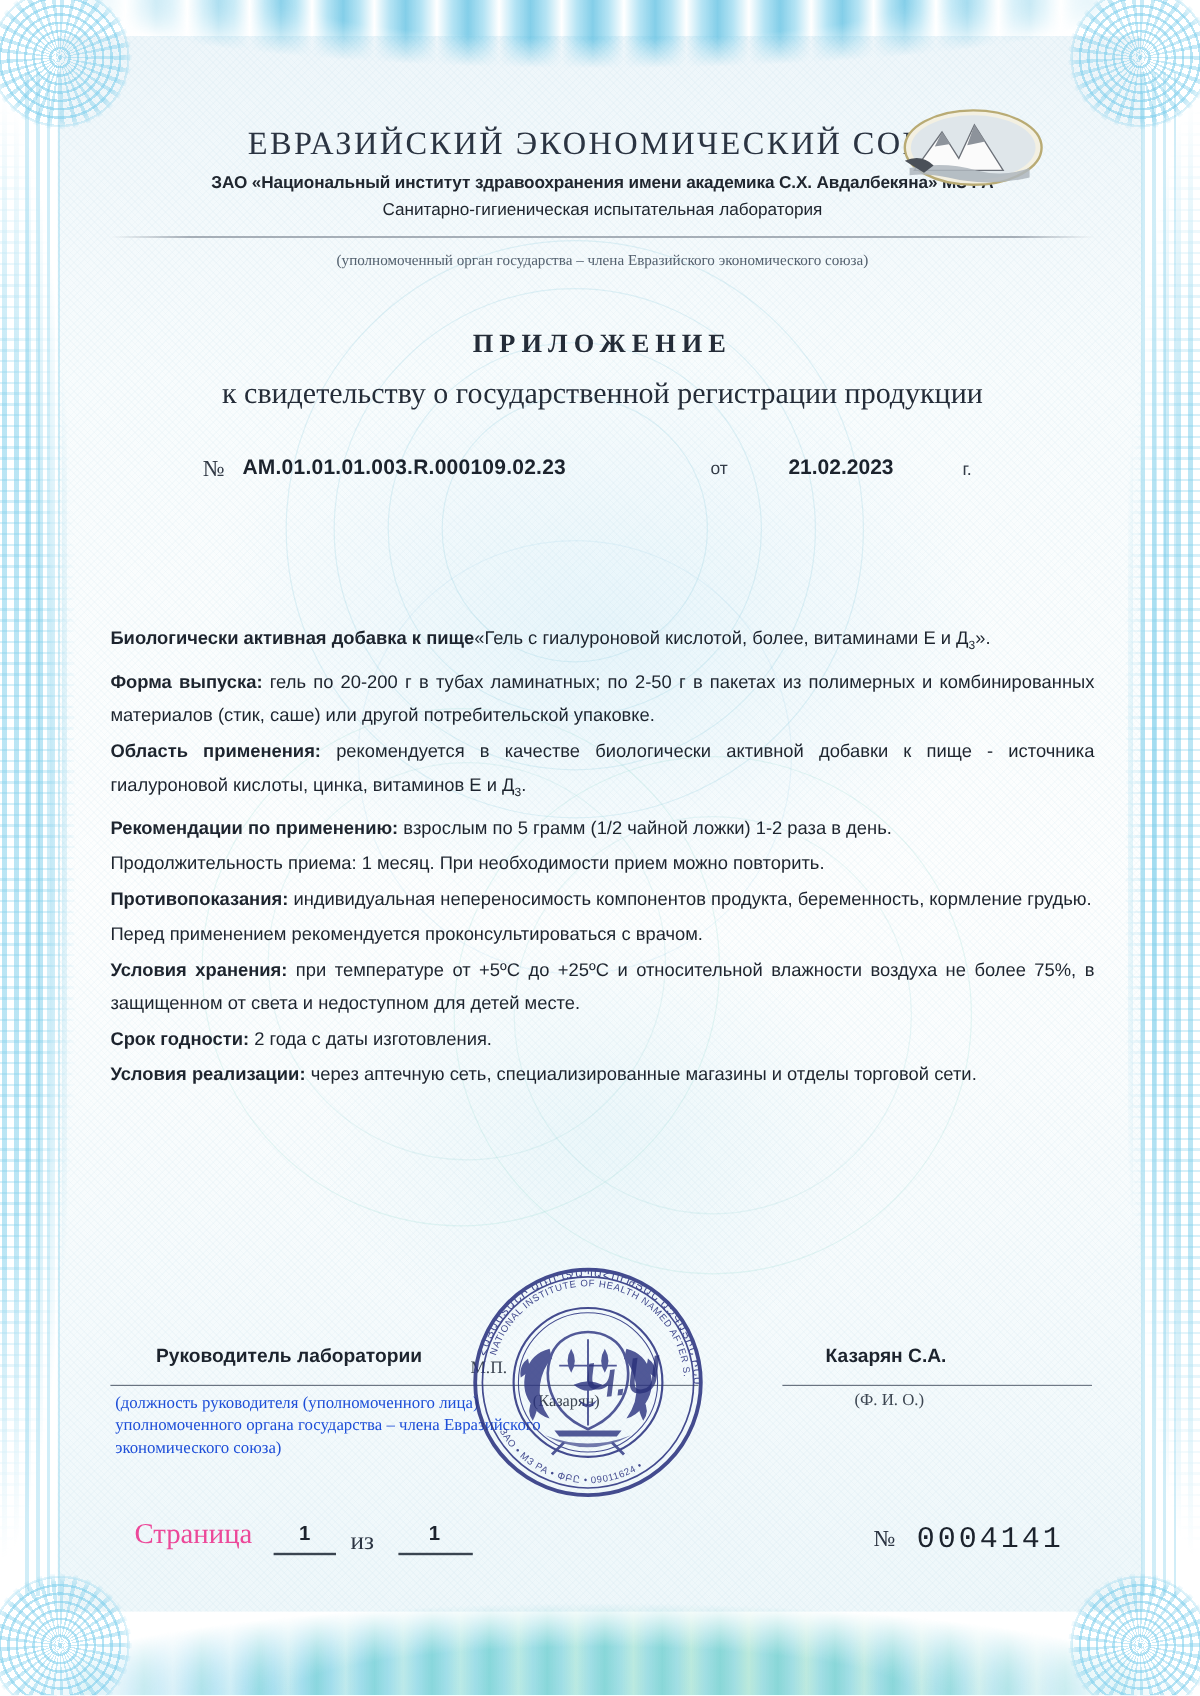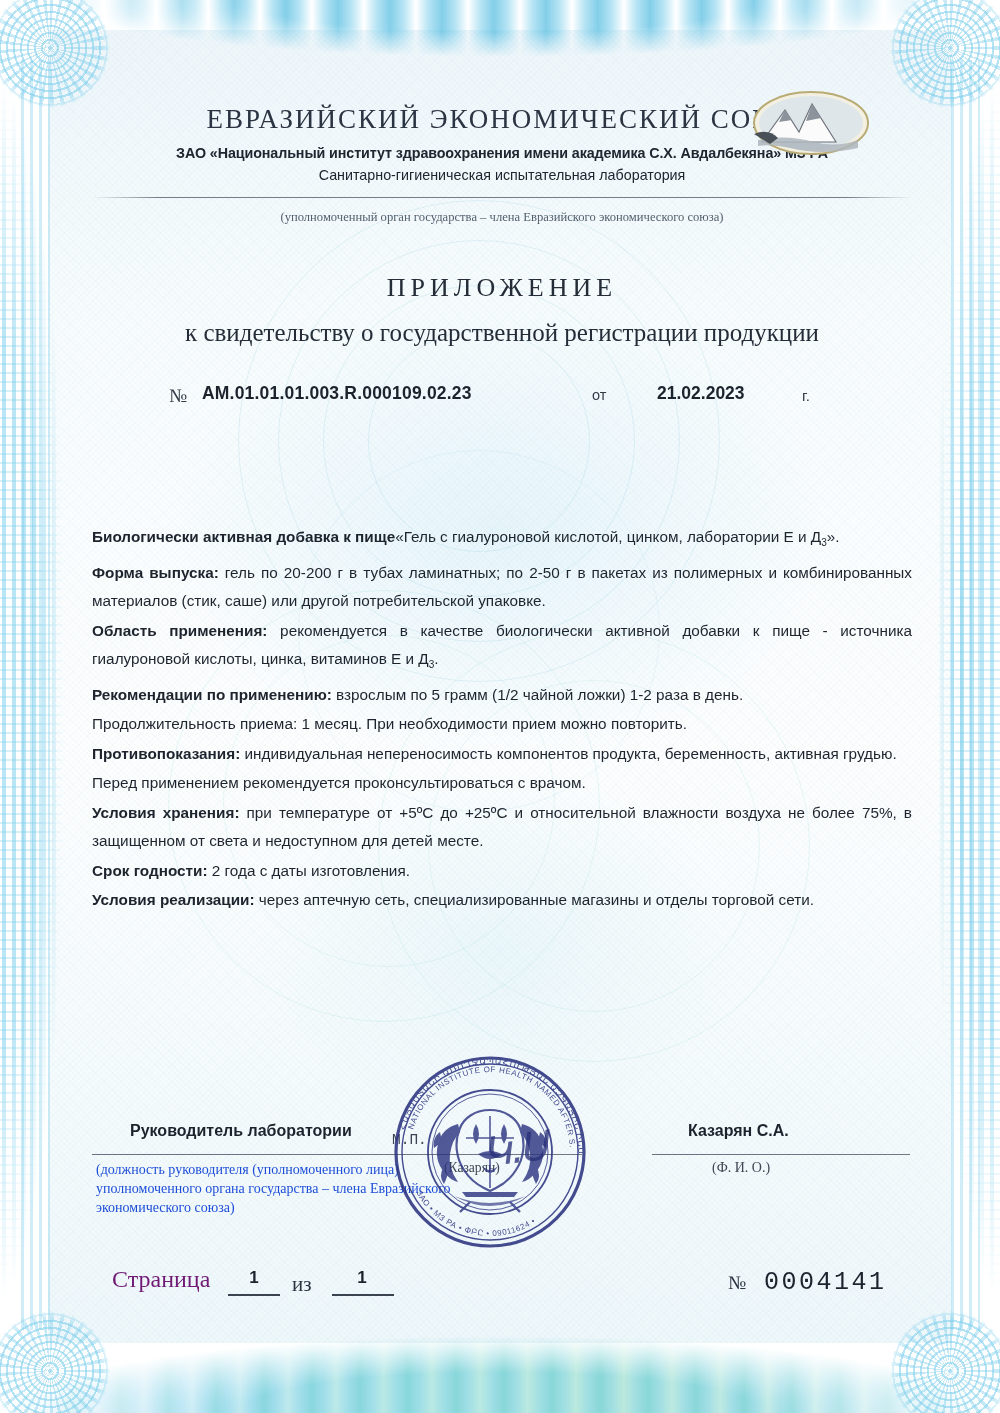--- a/index.html
+++ b/index.html
@@ -157,22 +157,22 @@
   .emblem {
     position: absolute;
     left: 660px; top: -2px;
     width: 118px; height: 72px;
   }
 
   
   .doc-title {
     text-align: center;
     font-family: "Liberation Serif", serif;
-    font-weight: normal;
-    font-size: 26px;
+    font-weight: bold;
+    font-size: 22px;
     letter-spacing: 5px;
     color: #242c38;
     margin-top: 48px;
   }
   .doc-sub {
     text-align: center;
     font-family: "Liberation Serif", serif;
     font-size: 25px;
     color: #242c38;
     margin-top: 16px;
@@ -244,21 +244,21 @@
     font-family: "Liberation Serif", serif;
     font-size: 14px; line-height: 19px; color: #1d4ed8;
   }
   .sig-caption-mid {
     position: absolute; left: 352px; top: 56px;
     font-family: "Liberation Serif", serif;
     font-size: 13.6px; color: #3d4652;
   }
   .mp-label {
     position: absolute; left: 300px; top: 28px;
-    font-family: Liberation Mono, monospace;
+    font-family: Liberation Serif, serif;
     font-size: 14.5px; color: #3d4652;
   }
   .sig-caption-right {
     position: absolute; left: 620px; top: 56px;
     font-family: "Liberation Serif", serif;
     font-size: 14px; color: #3d4652;
   }
 
   
   .stamp {
@@ -276,21 +276,21 @@
     transform: rotate(-7deg);
     letter-spacing: -3px;
     pointer-events: none;
   }
 
   
   .footer { position: absolute; left: 0; top: 1174px; width: 820px; height: 50px; }
   .pg-word {
     position: absolute; left: 20px; top: 0px;
     font-family: "Liberation Serif", serif;
-    font-size: 24px; color: #701a75; text-align: center;
+    font-size: 24px; color: #ec4899; text-align: center;
   }
   .pg-cur {
     position: absolute; left: 140px; top: 2px; width: 44px;
     text-align: center; font-weight: bold; font-size: 17px; color: #1c232d;
   }
   .pg-cur-line {
     position: absolute; left: 136px; top: 28px; width: 52px; height: 2px; background: #3a4450;
   }
   .pg-iz {
     position: absolute; left: 200px; top: 6px;
@@ -381,39 +381,39 @@
       <span class="num-sym">№</span>
       <span class="reg-number">AM.01.01.01.003.R.000109.02.23</span>
       <span class="ot-label">от</span>
       <span class="reg-date">21.02.2023</span>
       <span class="g-label">г.</span>
     </div>
 
     <div class="body-block">
 
       <p class="para">
-        <b>Биологически активная добавка к пище</b><span>«Гель с гиалуроновой кислотой, цинком, лаборатории Е и Д</span><sub>3</sub><span>».</span>
+        <b>Биологически активная добавка к пище</b><span>«Гель с гиалуроновой кислотой, более, витаминами Е и Д</span><sub>3</sub><span>».</span>
       </p>
 
       <p class="para">
         <b>Форма выпуска:</b><span> гель по 20-200 г в тубах ламинатных; по 2-50 г в пакетах из полимерных и комбинированных материалов (стик, саше) или другой потребительской упаковке.</span>
       </p>
 
       <p class="para">
         <b>Область применения:</b><span> рекомендуется в качестве биологически активной добавки к пище - источника гиалуроновой кислоты, цинка, витаминов Е и Д</span><sub>3</sub><span>.</span>
       </p>
 
       <p class="para">
         <b>Рекомендации по применению:</b><span> взрослым по 5 грамм (1/2 чайной ложки) 1-2 раза в день.</span>
       </p>
 
       <p class="para">Продолжительность приема: 1 месяц. При необходимости прием можно повторить.</p>
 
       <p class="para">
-        <b>Противопоказания:</b><span> индивидуальная непереносимость компонентов продукта, беременность, активная грудью.</span>
+        <b>Противопоказания:</b><span> индивидуальная непереносимость компонентов продукта, беременность, кормление грудью.</span>
       </p>
 
       <p class="para">Перед применением рекомендуется проконсультироваться с врачом.</p>
 
       <p class="para">
         <b>Условия хранения:</b><span> при температуре от +5ºС до +25ºС и относительной влажности воздуха не более 75%, в защищенном от света и недоступном для детей месте.</span>
       </p>
 
       <p class="para">
         <b>Срок годности:</b><span> 2 года с даты изготовления.</span>

